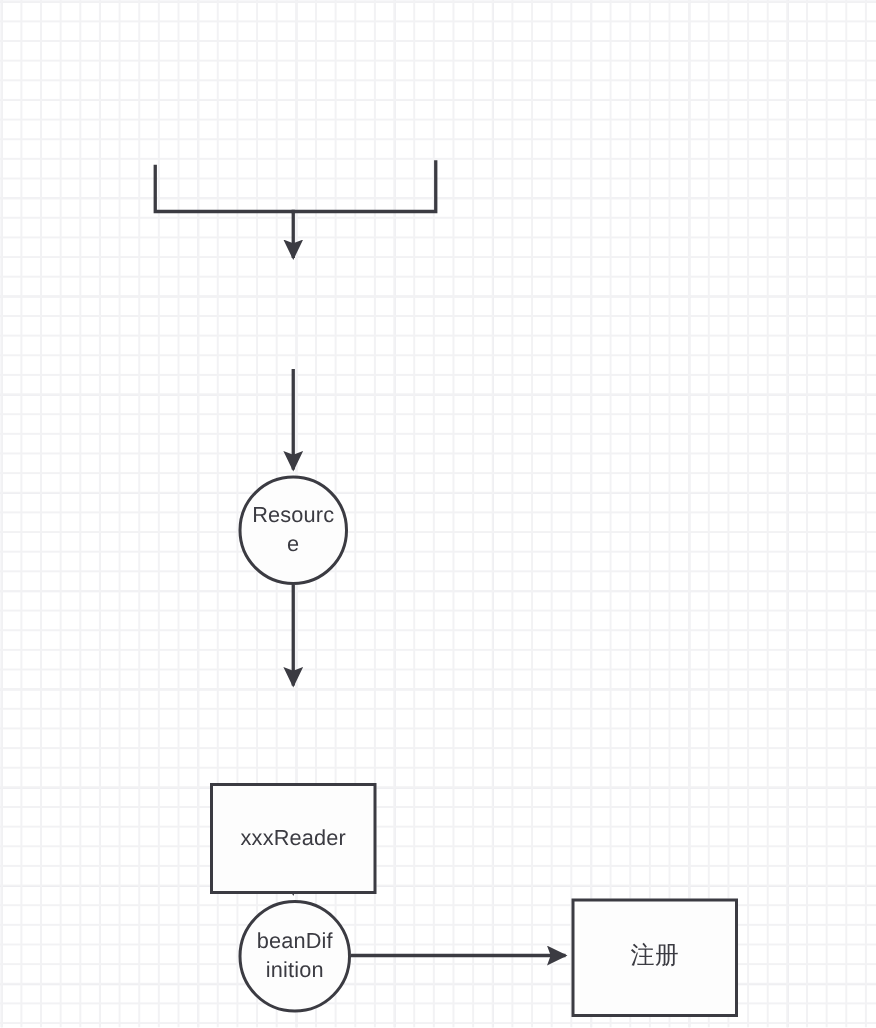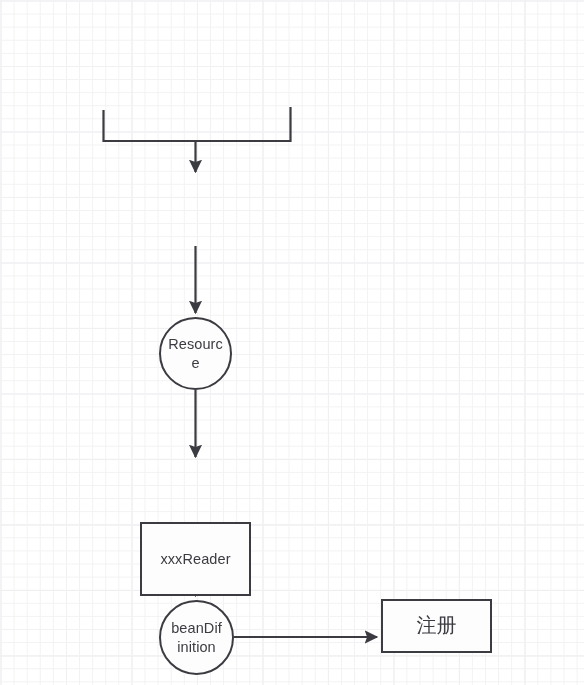--- a/index.html
+++ b/index.html
@@ -65,22 +65,22 @@
     box-sizing: border-box;
   }
 
   
   #node-xml        { left: 66px;  top: 36px;  width: 75px;  height: 75px; }
   #node-properties { left: 252px; top: 31px;  width: 77px;  height: 77px; }
   #node-resourceloader { left: 140px; top: 176px; width: 111px; height: 70px; }
   #node-resource   { left: 159px; top: 317px; width: 73px;  height: 73px; }
   #node-xxxreader  { left: 140px; top: 484px; width: 111px; height: 74px; margin-top: 38px; }
   #node-beandifinition { left: 159px; top: 600px; width: 75px; height: 75px; }
-  #node-register   { left: 381px; top: 599px; width: 111px; height: 54px;
-                     font-size: 20px; }
+  #node-register   { left: 381px; top: 599px; width: 111px; height: 79px;
+                     font-size: 16px; }
 </style>
 </head>
 <body>
 
 <div id="canvas">
 
   <svg id="edges" viewBox="0 0 584 685" xmlns="http://www.w3.org/2000/svg">
     <defs>
       <marker id="arrowhead" markerWidth="7" markerHeight="7" refX="5.6" refY="3" orient="auto" markerUnits="strokeWidth">
         <path d="M0,0 L6.2,3 L0,6 L1.1,3 Z" fill="#3b3b42"></path>

